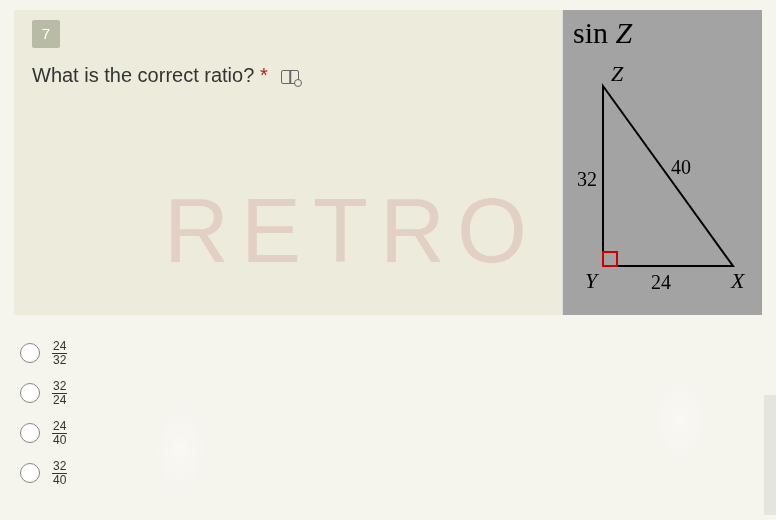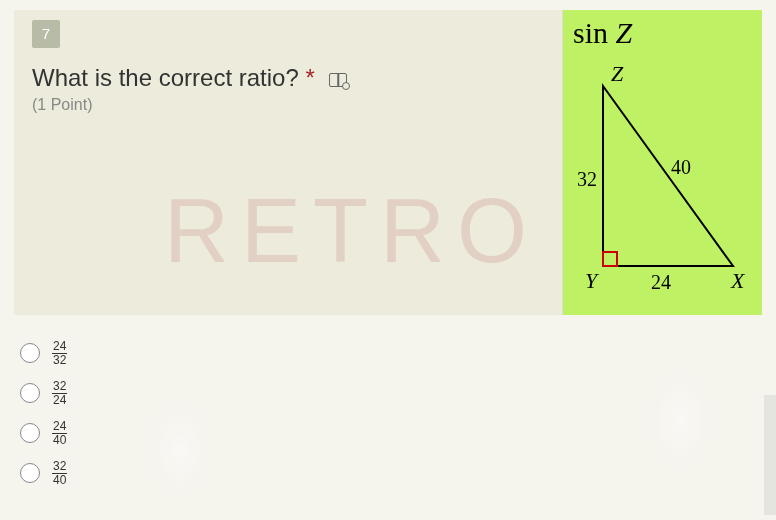--- a/index.html
+++ b/index.html
@@ -44,21 +44,21 @@
     line-height: 28px;
     text-align: center;
     background: #b8bca7;
     color: #fff;
     font-size: 15px;
     font-weight: 500;
     border-radius: 2px;
   }
   .qtext {
     margin-top: 16px;
-    font-size: 24px;
+    font-size: 20px;
     color: #333;
   }
   .req { color: #a4262c; }
   .reader-icon {
     display: inline-block;
     vertical-align: middle;
     margin-left: 8px;
     width: 18px; height: 14px;
     border: 1.5px solid #666;
     border-radius: 2px;
@@ -85,21 +85,21 @@
     font-family: Liberation Sans, sans-serif;
     font-size: 90px;
     letter-spacing: 12px;
     color: rgba(158,40,40,0.14);
     font-weight: 400;
     user-select: none;
     pointer-events: none;
   }
   .right-pane {
     width: 200px;
-    background: #bef264;
+    background: #a3a3a3;
     border-left: 1px solid #ddd;
     position: relative;
   }
   .sinz {
     font-family: "Times New Roman", serif;
     font-size: 30px;
     padding: 6px 10px;
     font-style: normal;
   }
   .sinz .z { font-style: italic; }
@@ -148,21 +148,20 @@
 <div class="bg-pattern"></div>
 
 <div class="question-card">
   <div class="left-pane">
     <div class="qnum">7</div>
     <div class="qtext">
       <span>What is the correct ratio?</span>
       <span class="req">*</span>
       <span class="reader-icon"></span>
     </div>
-    <div class="points">(1 Point)</div>
     <div class="watermark">RETRO</div>
   </div>
   <div class="right-pane">
     <div class="sinz">
       <span>sin </span><span class="z">Z</span>
     </div>
     <svg class="triangle-svg" width="180" height="230" viewBox="0 0 180 230">
       <polygon points="30,20 30,200 160,200" fill="none" stroke="#000" stroke-width="2"></polygon>
       <rect x="30" y="186" width="14" height="14" fill="none" stroke="#c00" stroke-width="2"></rect>
       <text x="38" y="15" font-family="Times New Roman" font-style="italic" font-size="22">Z</text>

